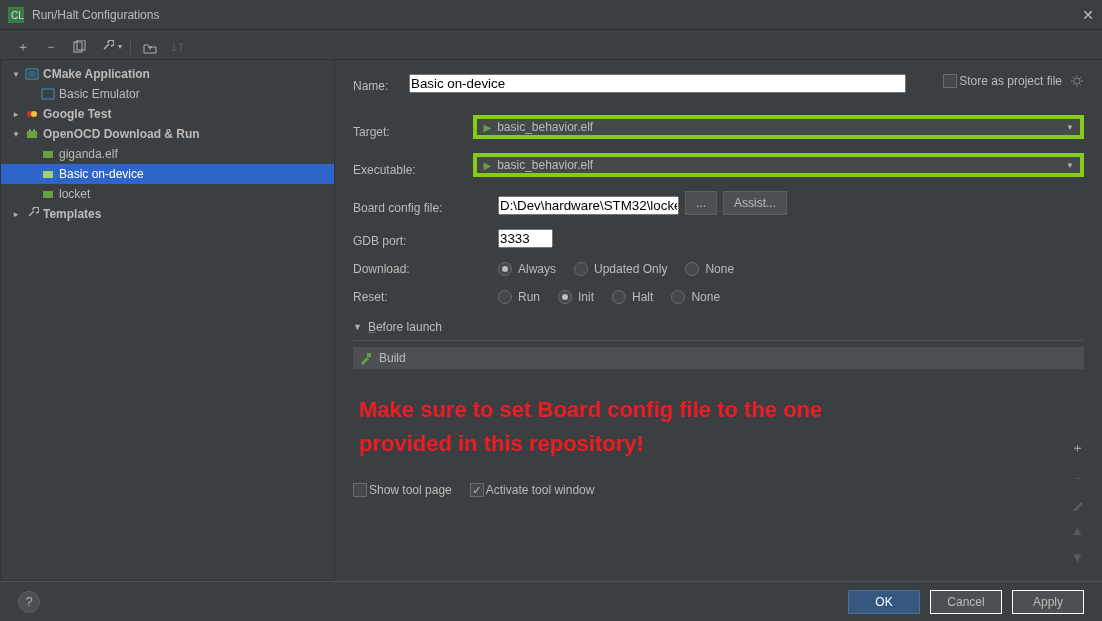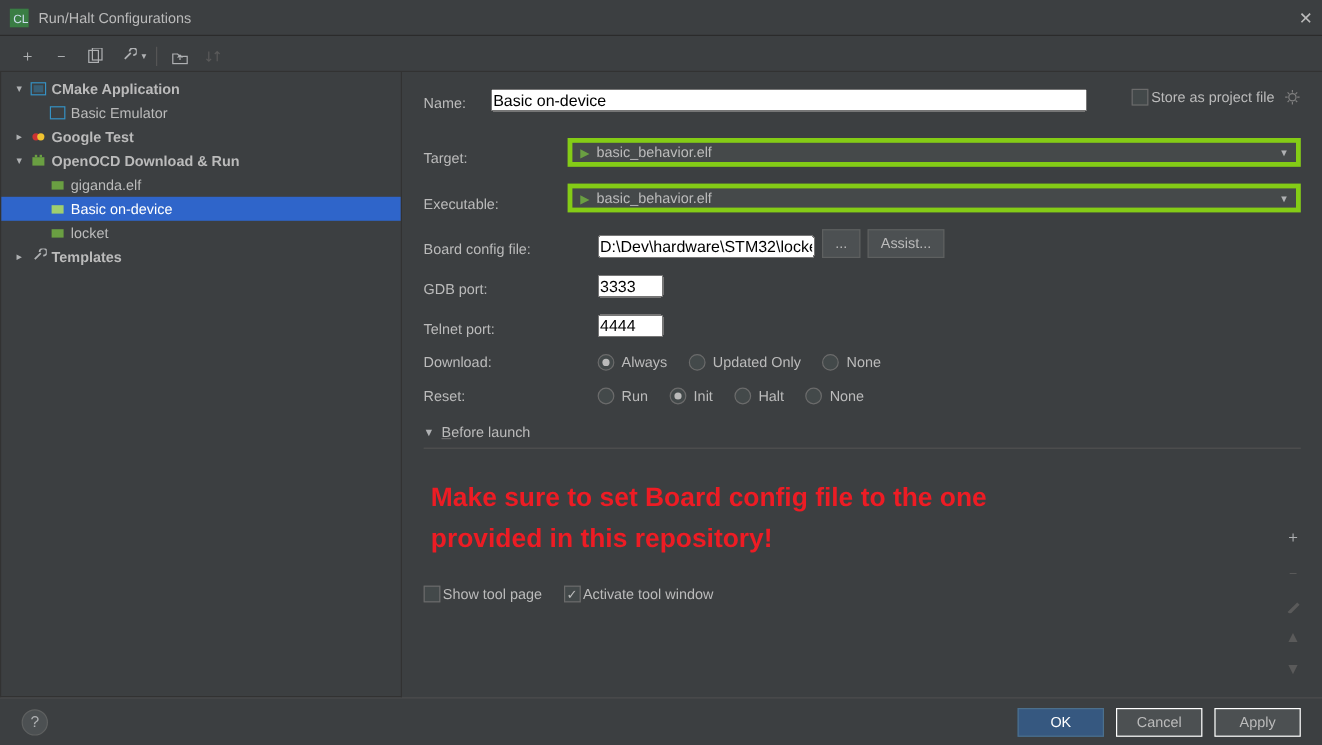--- a/index.html
+++ b/index.html
@@ -237,24 +237,20 @@
       <input class="txt" value="D:\Dev\hardware\STM32\locket_api\embedded\openocd.cfg" style="">
       <span class="btn-small">...</span>
       <span class="btn-small">Assist...</span>
     </div>
 
     <div class="row">
       <span class="lbl">GDB port:</span>
       <input class="txt small-input" value="3333" style="">
     </div>
 
-    <div class="row">
-      <span class="lbl">Telnet port:</span>
-      <input class="txt small-input" value="4444" style="">
-    </div>
 
     <div class="row">
       <span class="lbl">Download:</span>
       <div class="radio-group">
         <label class="radio checked">
             <span class="dot"></span>
             <span>Always</span>
           </label>
         <label class="radio">
             <span class="dot"></span>
@@ -286,20 +282,29 @@
             <span class="dot"></span>
             <span>None</span>
           </label>
       </div>
     </div>
 
     <div class="before-launch">
       <div class="bl-header">
         <span class="tri">▼</span>
         <span><span class="ul">B</span><span>efore launch</span></span>
+      </div>
+      <div class="bl-list">
+        <div class="bl-item">
+          <svg width="14" height="14">
+              <path d="M2 12 L8 6 L10 8 L4 14 Z" fill="#6a9f42"></path>
+              <rect x="8" y="2" width="4" height="4" fill="#6a9f42"></rect>
+            </svg>
+          <span>Build</span>
+        </div>
       </div>
     </div>
 
     <div class="bl-side">
       <span>＋</span>
       <span class="disabled">－</span>
       <span class="disabled">
         <svg width="12" height="12">
             <path d="M1 11 L9 3 L11 5 L3 13 Z" fill="#5a5a5a"></path>
           </svg>

